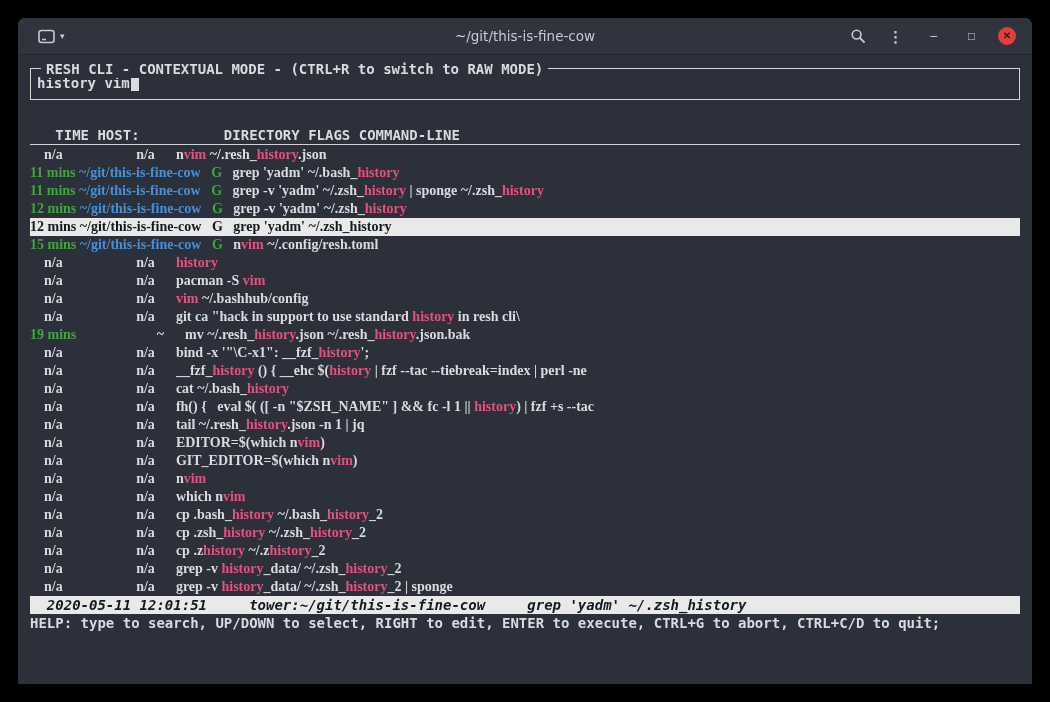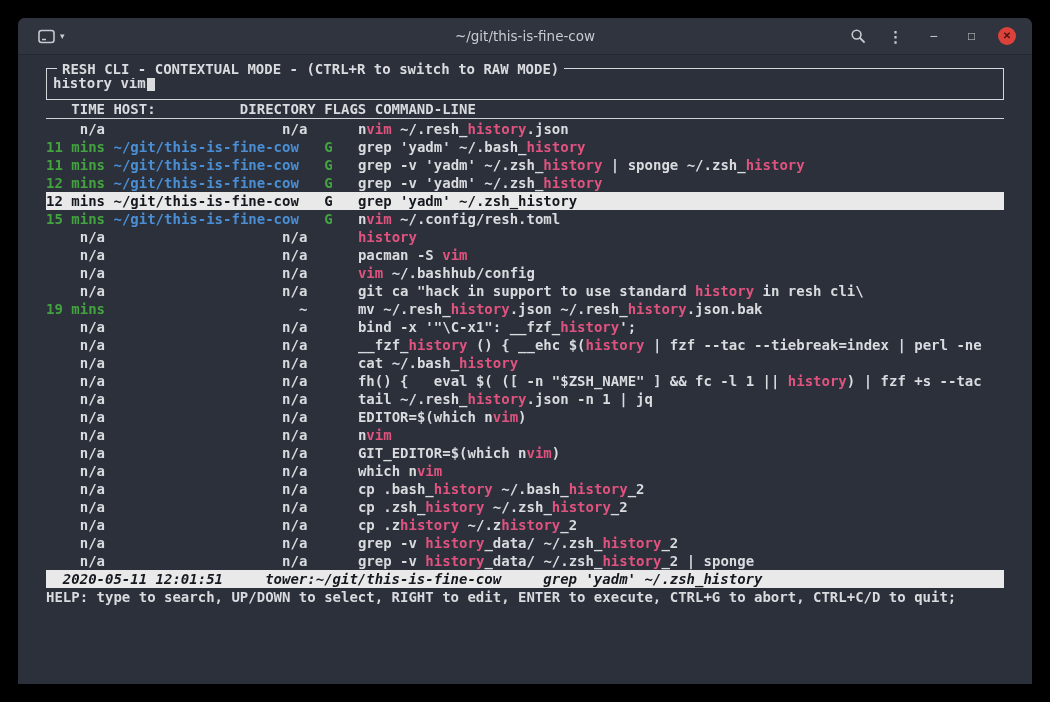--- a/index.html
+++ b/index.html
@@ -25,32 +25,32 @@
   .tb-right{margin-left:auto;display:flex;align-items:center;gap:15px;}
   .tbtn{width:23px;height:23px;display:flex;align-items:center;justify-content:center;
         background:transparent;border:none;color:#c6cace;padding:0;cursor:default;}
   .tbtn .glyph{line-height:1;}
   .glyph-menu{font-size:15px;font-weight:bold;}
   .glyph-min{font-size:14px;}
   .glyph-max{font-size:12px;}
   .tbtn.close{width:18px;height:18px;border-radius:50%;background:var(--close-red);}
   .tbtn.close .glyph{font-size:10px;font-weight:bold;color:#471210;}
   
-  .terminal{padding:4px 28px 0;font-family:"DejaVu Sans Mono","Liberation Mono",monospace;
+  .terminal{padding:4px 12px 0;font-family:"DejaVu Sans Mono","Liberation Mono",monospace;
             font-size:14px;line-height:18px;font-weight:700;color:var(--text);}
   pre{margin:0;font-family:inherit;font-size:inherit;line-height:inherit;white-space:pre;}
   .resh-box{position:relative;border:1px solid #d4d6da;margin-top:9px;}
   .resh-box-title{position:absolute;top:-9px;left:10px;background:var(--terminal-bg);
                   padding:0 5px;white-space:pre;}
   .resh-input{padding:5px 6px 7px;height:30px;}
   .cursor{display:inline-block;width:8px;height:15px;background:#d9dbde;
           vertical-align:text-bottom;margin-left:1px;}
-  .hdr{margin-top:0;height:19px;border-bottom:1px solid #cfd2d6;}
+  .hdr{margin-top:26px;height:19px;border-bottom:1px solid #cfd2d6;}
   .rows{margin-top:1px;}
-  .row{height:18px;}
+  .row{height:18px;font-family:Liberation Serif, serif;}
   .row .time{color:var(--time-green);}
   .row .host{color:var(--host-blue);}
   .row .flag{color:var(--time-green);}
   .row .match{color:var(--match-pink);}
   .row.selected{background:var(--selection-bg);color:var(--selection-text);}
   .row.selected .time,.row.selected .host,.row.selected .flag,.row.selected .match{
     color:var(--selection-text);}
   .statusbar{background:var(--selection-bg);color:var(--selection-text);height:18px;font-style:italic;}
   .helpline{height:18px;color:var(--text);}
 </style>
@@ -111,22 +111,22 @@
           <pre class="row"><span>    n/a</span><span> </span><span>                    n/a</span><span>  </span><span class="flag"> </span><span>   </span><span>pacman -S </span><span class="match">vim</span></pre>
           <pre class="row"><span>    n/a</span><span> </span><span>                    n/a</span><span>  </span><span class="flag"> </span><span>   </span><span class="match">vim</span><span> ~/.bashhub/config</span></pre>
           <pre class="row"><span>    n/a</span><span> </span><span>                    n/a</span><span>  </span><span class="flag"> </span><span>   </span><span>git ca "hack in support to use standard </span><span class="match">history</span><span> in resh cli\</span></pre>
           <pre class="row"><span class="time">19 mins</span><span> </span><span>                      ~</span><span>  </span><span class="flag"> </span><span>   </span><span>mv ~/.resh_</span><span class="match">history</span><span>.json ~/.resh_</span><span class="match">history</span><span>.json.bak</span></pre>
           <pre class="row"><span>    n/a</span><span> </span><span>                    n/a</span><span>  </span><span class="flag"> </span><span>   </span><span>bind -x '"\C-x1": __fzf_</span><span class="match">history</span><span>';</span></pre>
           <pre class="row"><span>    n/a</span><span> </span><span>                    n/a</span><span>  </span><span class="flag"> </span><span>   </span><span>__fzf_</span><span class="match">history</span><span> () { __ehc $(</span><span class="match">history</span><span> | fzf --tac --tiebreak=index | perl -ne</span></pre>
           <pre class="row"><span>    n/a</span><span> </span><span>                    n/a</span><span>  </span><span class="flag"> </span><span>   </span><span>cat ~/.bash_</span><span class="match">history</span></pre>
           <pre class="row"><span>    n/a</span><span> </span><span>                    n/a</span><span>  </span><span class="flag"> </span><span>   </span><span>fh() {   eval $( ([ -n "$ZSH_NAME" ] &amp;&amp; fc -l 1 || </span><span class="match">history</span><span>) | fzf +s --tac</span></pre>
           <pre class="row"><span>    n/a</span><span> </span><span>                    n/a</span><span>  </span><span class="flag"> </span><span>   </span><span>tail ~/.resh_</span><span class="match">history</span><span>.json -n 1 | jq</span></pre>
           <pre class="row"><span>    n/a</span><span> </span><span>                    n/a</span><span>  </span><span class="flag"> </span><span>   </span><span>EDITOR=$(which n</span><span class="match">vim</span><span>)</span></pre>
+          <pre class="row"><span>    n/a</span><span> </span><span>                    n/a</span><span>  </span><span class="flag"> </span><span>   </span><span>GIT_EDITOR=$(which n</span><span class="match">vim</span><span>)</span></pre>
           <pre class="row"><span>    n/a</span><span> </span><span>                    n/a</span><span>  </span><span class="flag"> </span><span>   </span><span>n</span><span class="match">vim</span></pre>
-          <pre class="row"><span>    n/a</span><span> </span><span>                    n/a</span><span>  </span><span class="flag"> </span><span>   </span><span>GIT_EDITOR=$(which n</span><span class="match">vim</span><span>)</span></pre>
           <pre class="row"><span>    n/a</span><span> </span><span>                    n/a</span><span>  </span><span class="flag"> </span><span>   </span><span>which n</span><span class="match">vim</span></pre>
           <pre class="row"><span>    n/a</span><span> </span><span>                    n/a</span><span>  </span><span class="flag"> </span><span>   </span><span>cp .bash_</span><span class="match">history</span><span> ~/.bash_</span><span class="match">history</span><span>_2</span></pre>
           <pre class="row"><span>    n/a</span><span> </span><span>                    n/a</span><span>  </span><span class="flag"> </span><span>   </span><span>cp .zsh_</span><span class="match">history</span><span> ~/.zsh_</span><span class="match">history</span><span>_2</span></pre>
           <pre class="row"><span>    n/a</span><span> </span><span>                    n/a</span><span>  </span><span class="flag"> </span><span>   </span><span>cp .z</span><span class="match">history</span><span> ~/.z</span><span class="match">history</span><span>_2</span></pre>
           <pre class="row"><span>    n/a</span><span> </span><span>                    n/a</span><span>  </span><span class="flag"> </span><span>   </span><span>grep -v </span><span class="match">history</span><span>_data/ ~/.zsh_</span><span class="match">history</span><span>_2</span></pre>
           <pre class="row"><span>    n/a</span><span> </span><span>                    n/a</span><span>  </span><span class="flag"> </span><span>   </span><span>grep -v </span><span class="match">history</span><span>_data/ ~/.zsh_</span><span class="match">history</span><span>_2 | sponge</span></pre>
         </div>
       <pre class="statusbar">  2020-05-11 12:01:51     tower:~/git/this-is-fine-cow     grep 'yadm' ~/.zsh_history</pre>
       <pre class="helpline">HELP: type to search, UP/DOWN to select, RIGHT to edit, ENTER to execute, CTRL+G to abort, CTRL+C/D to quit;</pre>
     </div>

